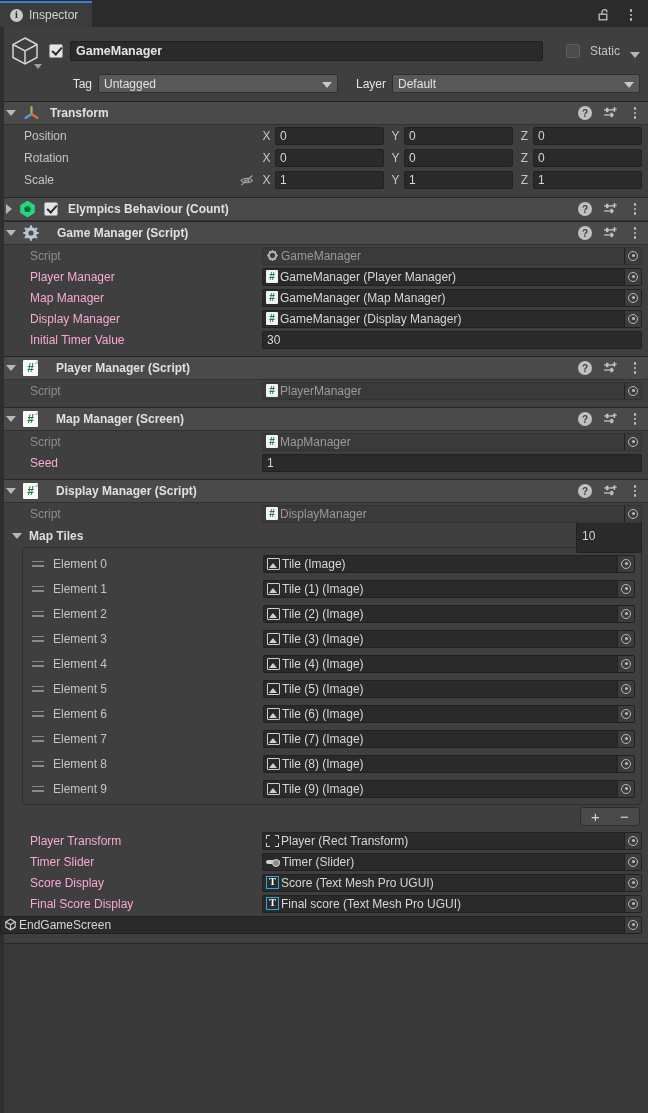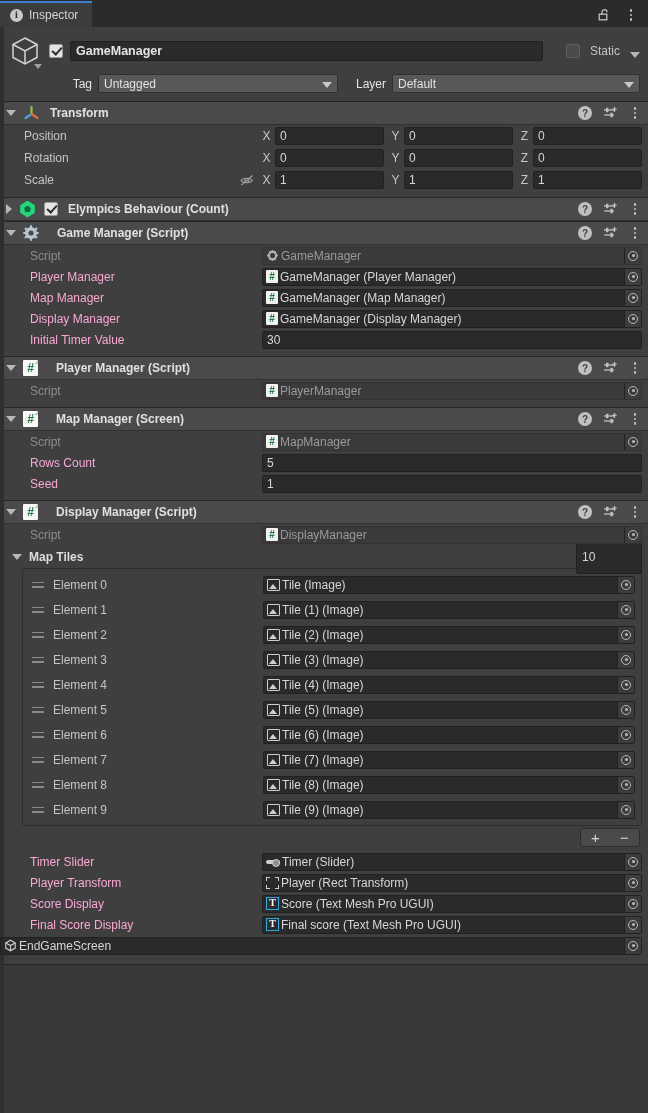--- a/index.html
+++ b/index.html
@@ -644,26 +644,20 @@
       <span class="prop-lbl dim">Script</span>
       <span class="obj-field disabled">
         <span class="ic-cs-sm">#</span>
         <span class="obj-txt">MapManager</span>
         <span class="picker">
             <span class="ring"></span>
           </span>
       </span>
     </div>
     <div class="prop">
-      <span class="prop-lbl">Rows Count</span>
-      <span class="num-field">
-        <span>5</span>
-      </span>
-    </div>
-    <div class="prop">
       <span class="prop-lbl">Seed</span>
       <span class="num-field">
         <span>1</span>
       </span>
     </div>
     <div style="height:6px;"></div>
   </div>
 
   <div class="comp">
     <div class="comp-hdr">
@@ -853,45 +847,45 @@
     </div>
 
     <div class="list-footer">
       <div class="pm-btns">
         <span>+</span>
         <span>−</span>
       </div>
     </div>
 
     <div class="prop">
-      <span class="prop-lbl">Timer Slider</span>
-      <span class="obj-field">
-        <span class="ic-slider"></span>
-        <span class="obj-txt">Timer (Slider)</span>
-        <span class="picker">
-            <span class="ring"></span>
-          </span>
-      </span>
-    </div>
-    <div class="prop">
       <span class="prop-lbl">Player Transform</span>
       <span class="obj-field">
         <span class="ic-rect">
             <span></span>
             <span></span>
             <span></span>
             <span></span>
           </span>
         <span class="obj-txt">Player (Rect Transform)</span>
         <span class="picker">
             <span class="ring"></span>
           </span>
       </span>
     </div>
     <div class="prop">
+      <span class="prop-lbl">Timer Slider</span>
+      <span class="obj-field">
+        <span class="ic-slider"></span>
+        <span class="obj-txt">Timer (Slider)</span>
+        <span class="picker">
+            <span class="ring"></span>
+          </span>
+      </span>
+    </div>
+    <div class="prop">
       <span class="prop-lbl">Score Display</span>
       <span class="obj-field">
         <span class="ic-tmp">T</span>
         <span class="obj-txt">Score (Text Mesh Pro UGUI)</span>
         <span class="picker">
             <span class="ring"></span>
           </span>
       </span>
     </div>
     <div class="prop">

